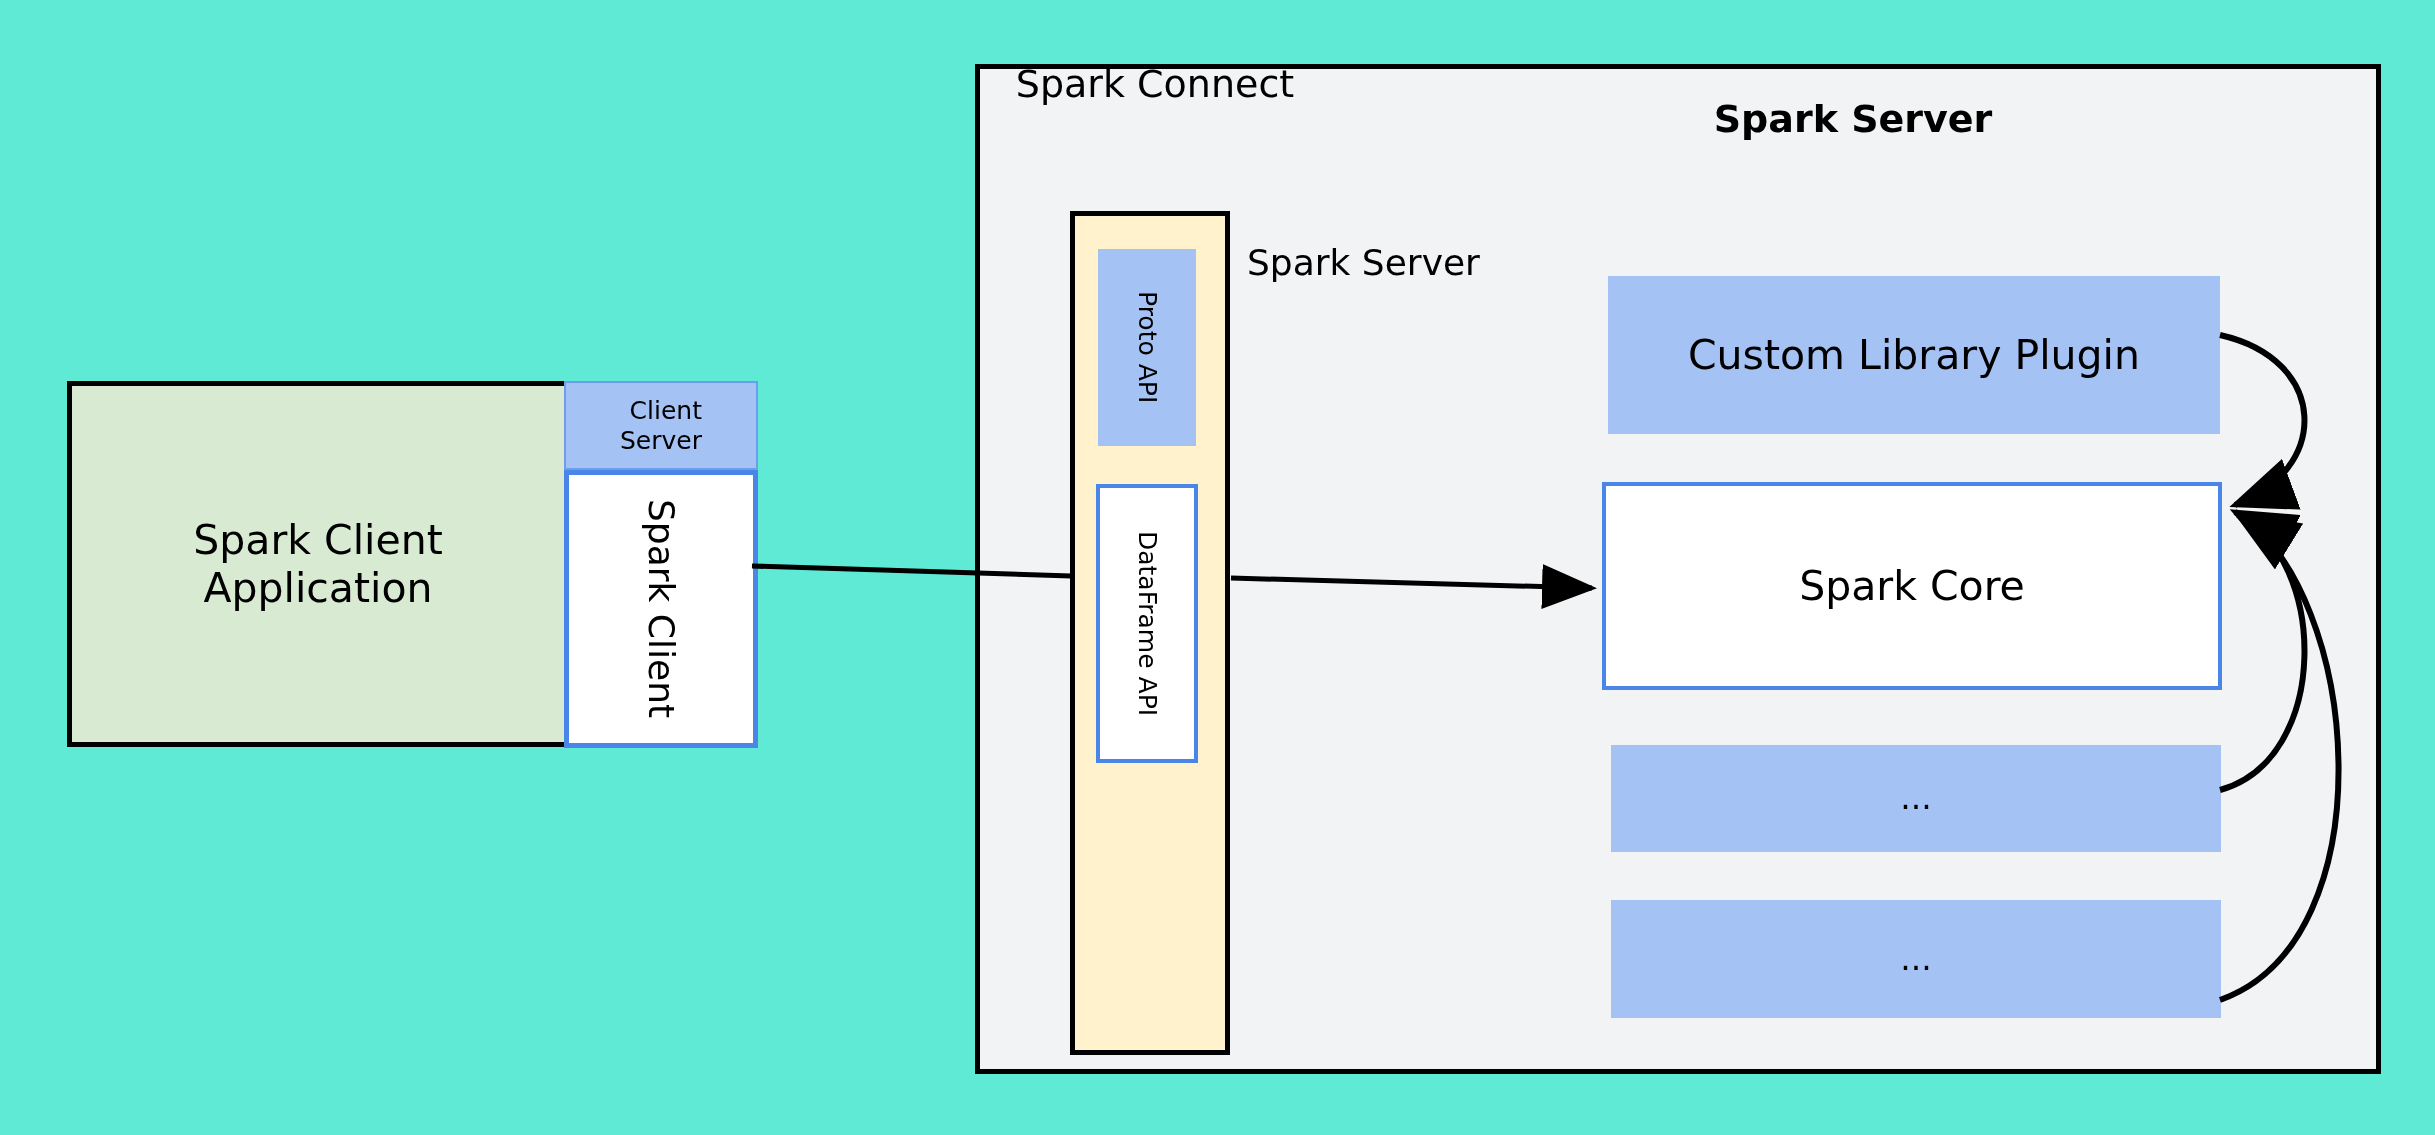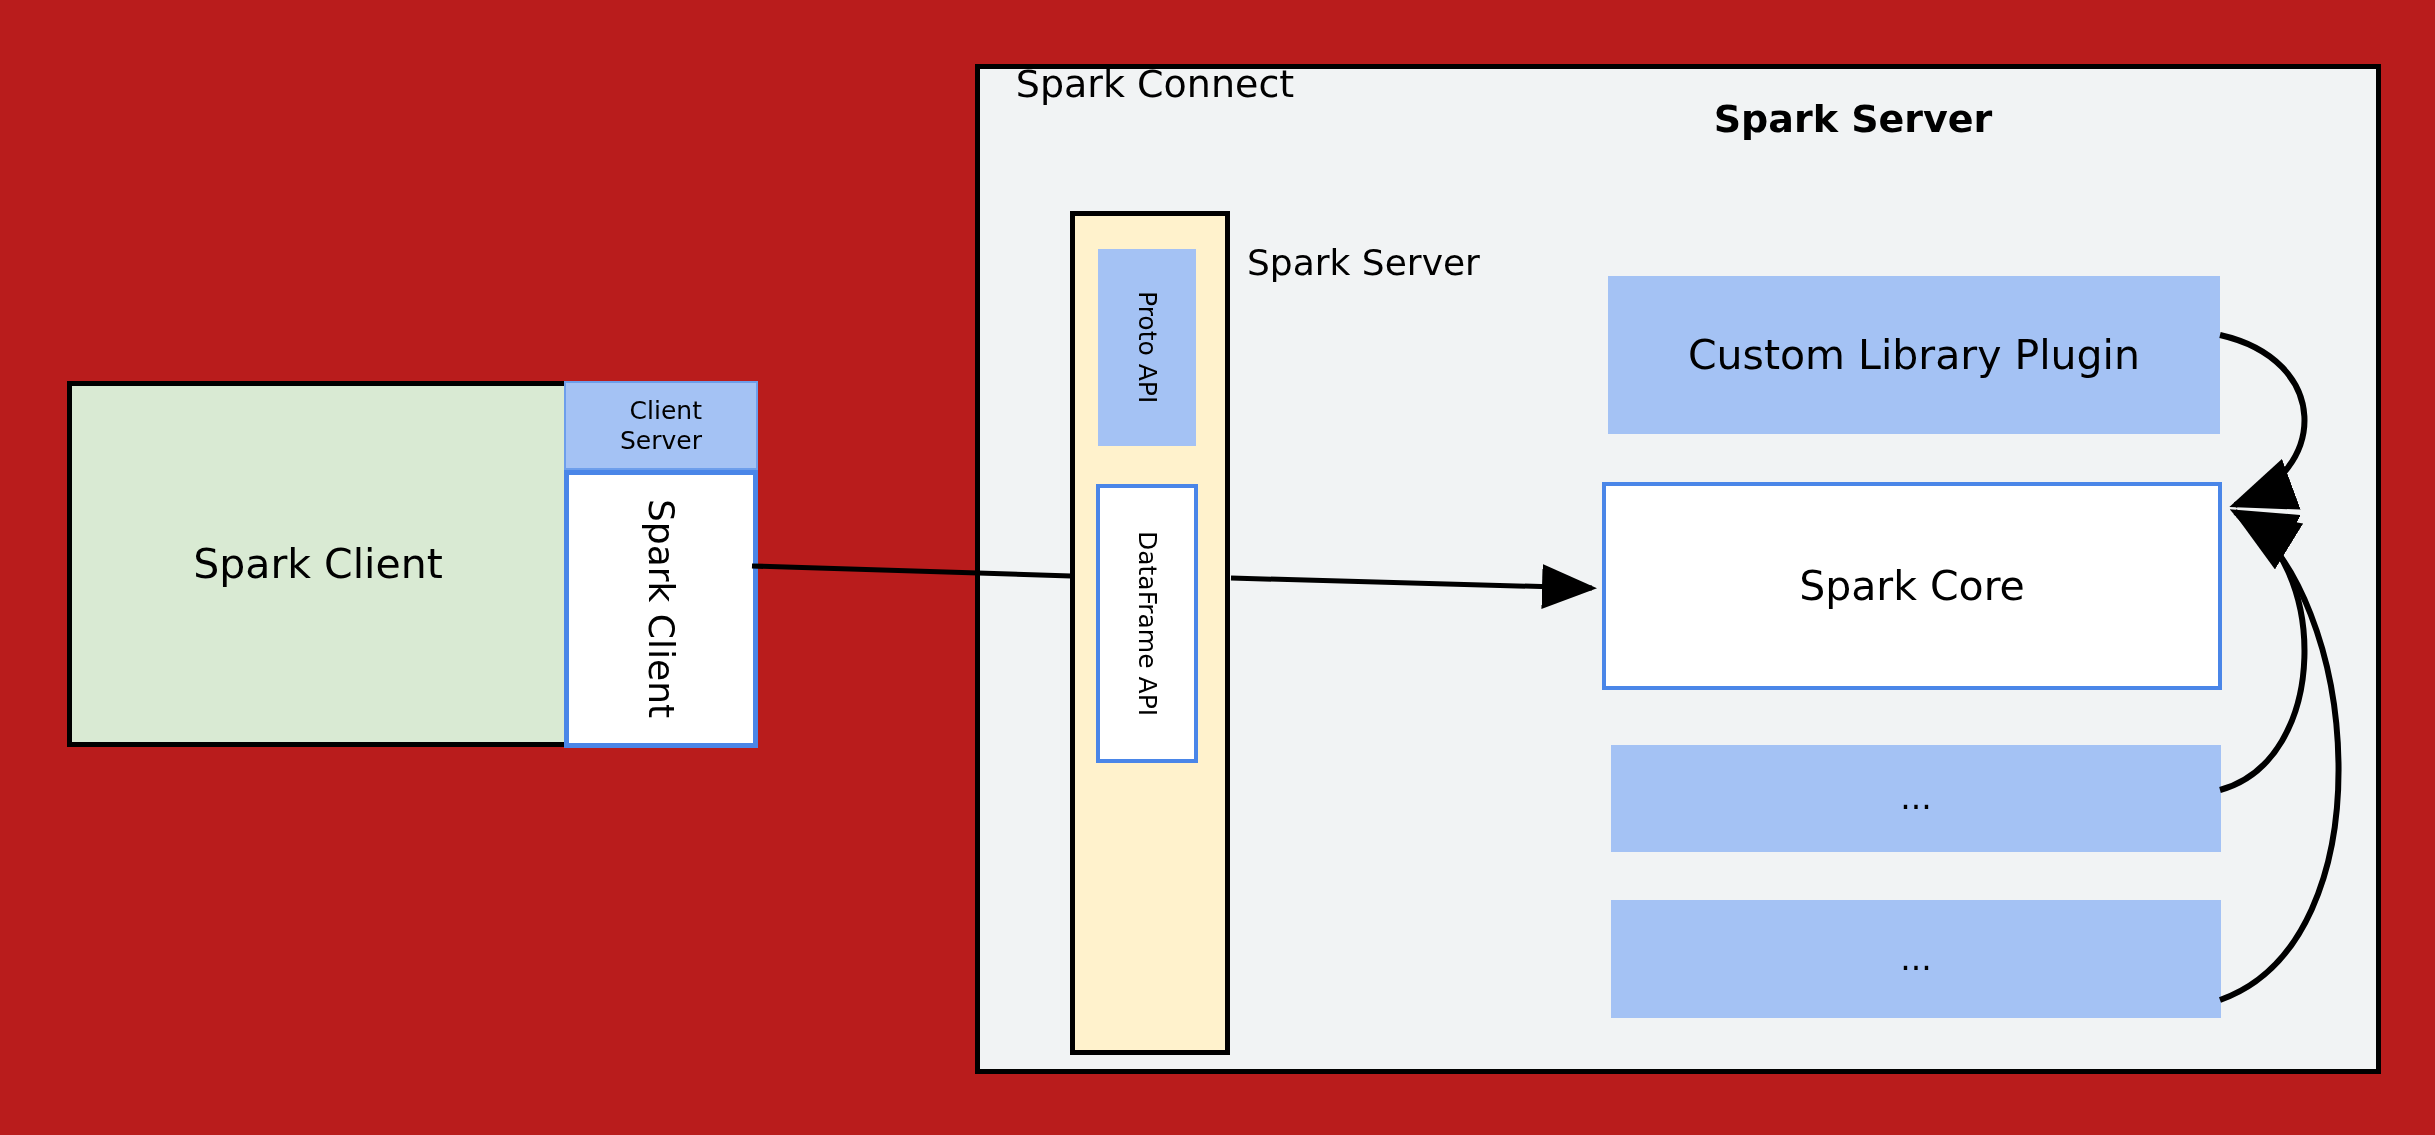--- a/index.html
+++ b/index.html
@@ -7,21 +7,21 @@
     padding: 0;
     background: #ffffff;
   }
   body {
     font-family: "DejaVu Sans", sans-serif;
   }
   #canvas {
     position: relative;
     width: 2435px;
     height: 1135px;
-    background: #b91c1c;
+    background: #5eead4;
     overflow: hidden;
   }
   .box {
     position: absolute;
     box-sizing: border-box;
     display: flex;
     align-items: center;
     justify-content: center;
     text-align: center;
     color: #000000;
@@ -202,20 +202,21 @@
     <span class="vtext">DataFrame API</span>
   </div>
 
   <div class="box" id="server-lib-label">
     <span>Spark Server</span>
   </div>
 
   <div class="box" id="client-app">
     <div style="display:block;">
       <span style="display:block;">Spark Client</span>
+      <span style="display:block;">Application</span>
     </div>
   </div>
   <div class="box" id="client-package">
     <div style="display:block;text-align:right;">
       <span style="display:block;">Client</span>
       <span style="display:block;">Server</span>
     </div>
   </div>
   <div class="box" id="spark-client">
     <span class="vtext">Spark Client</span>

